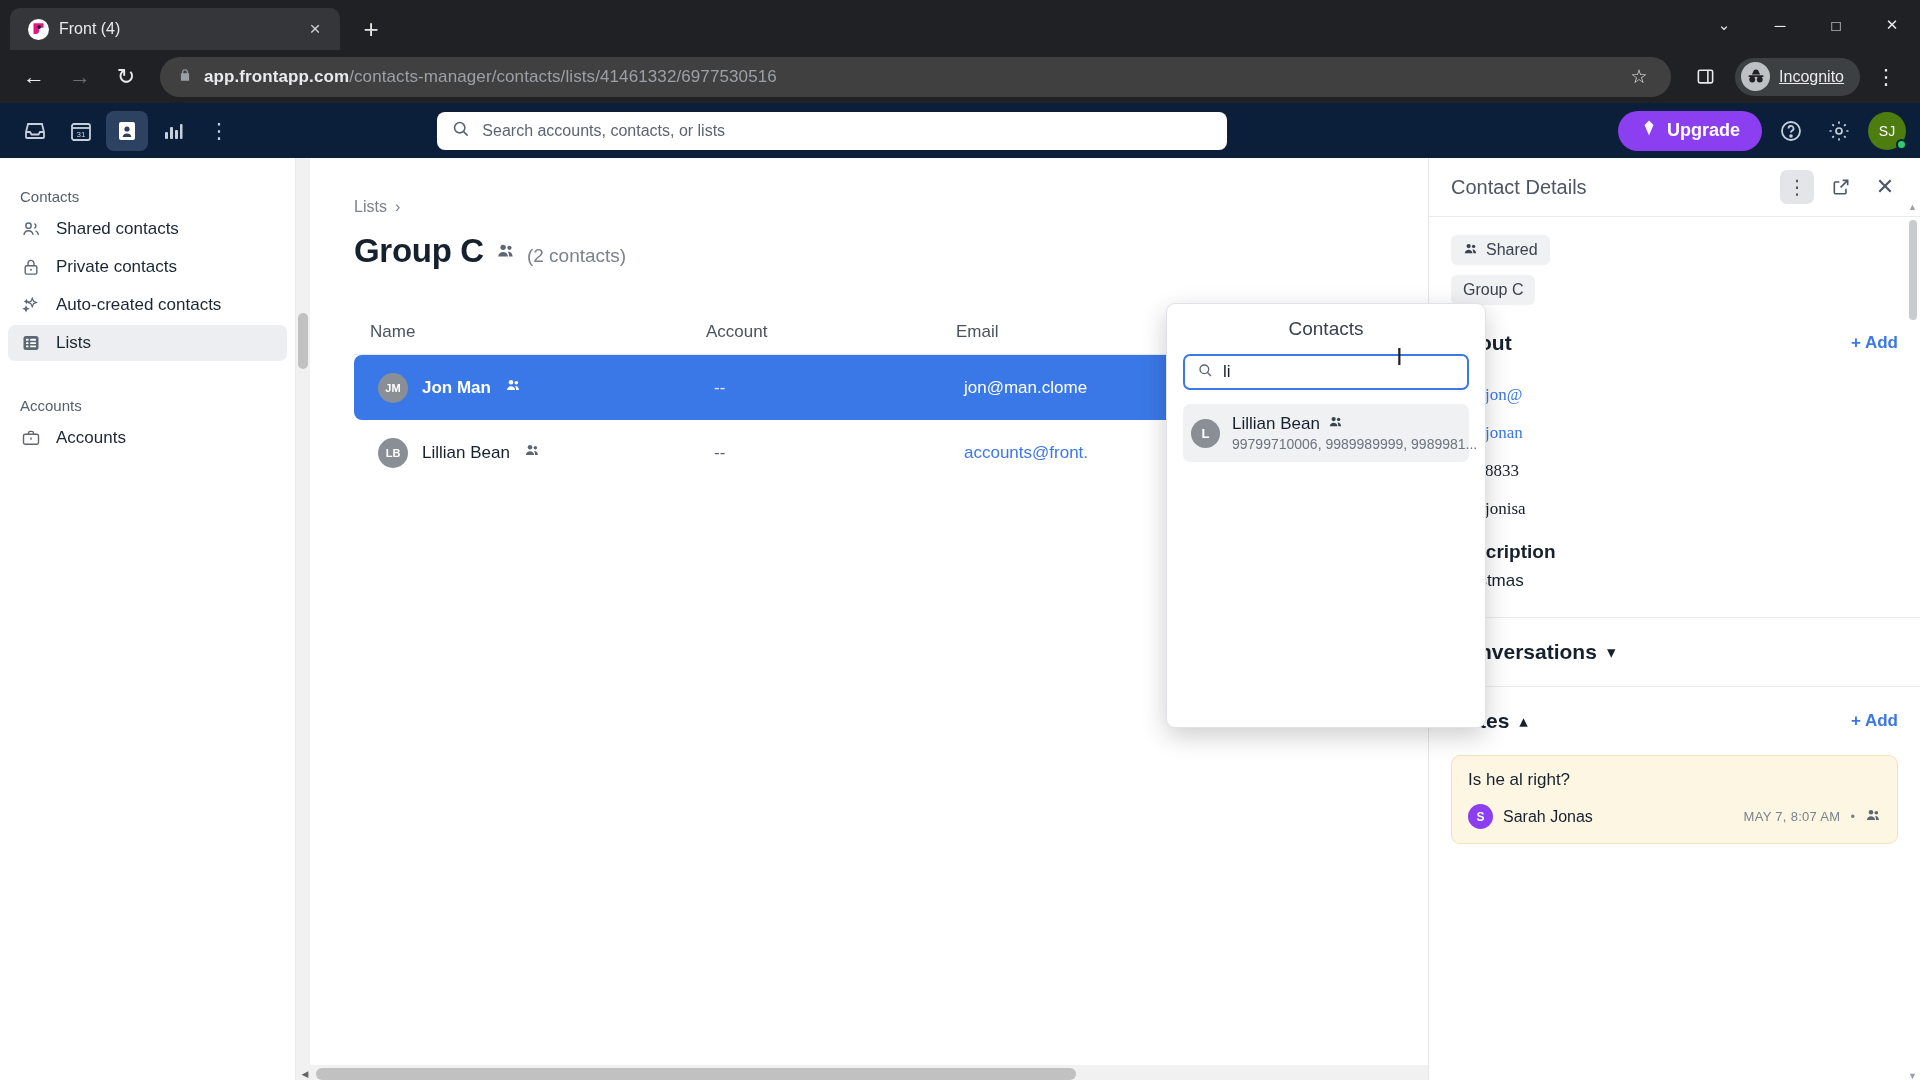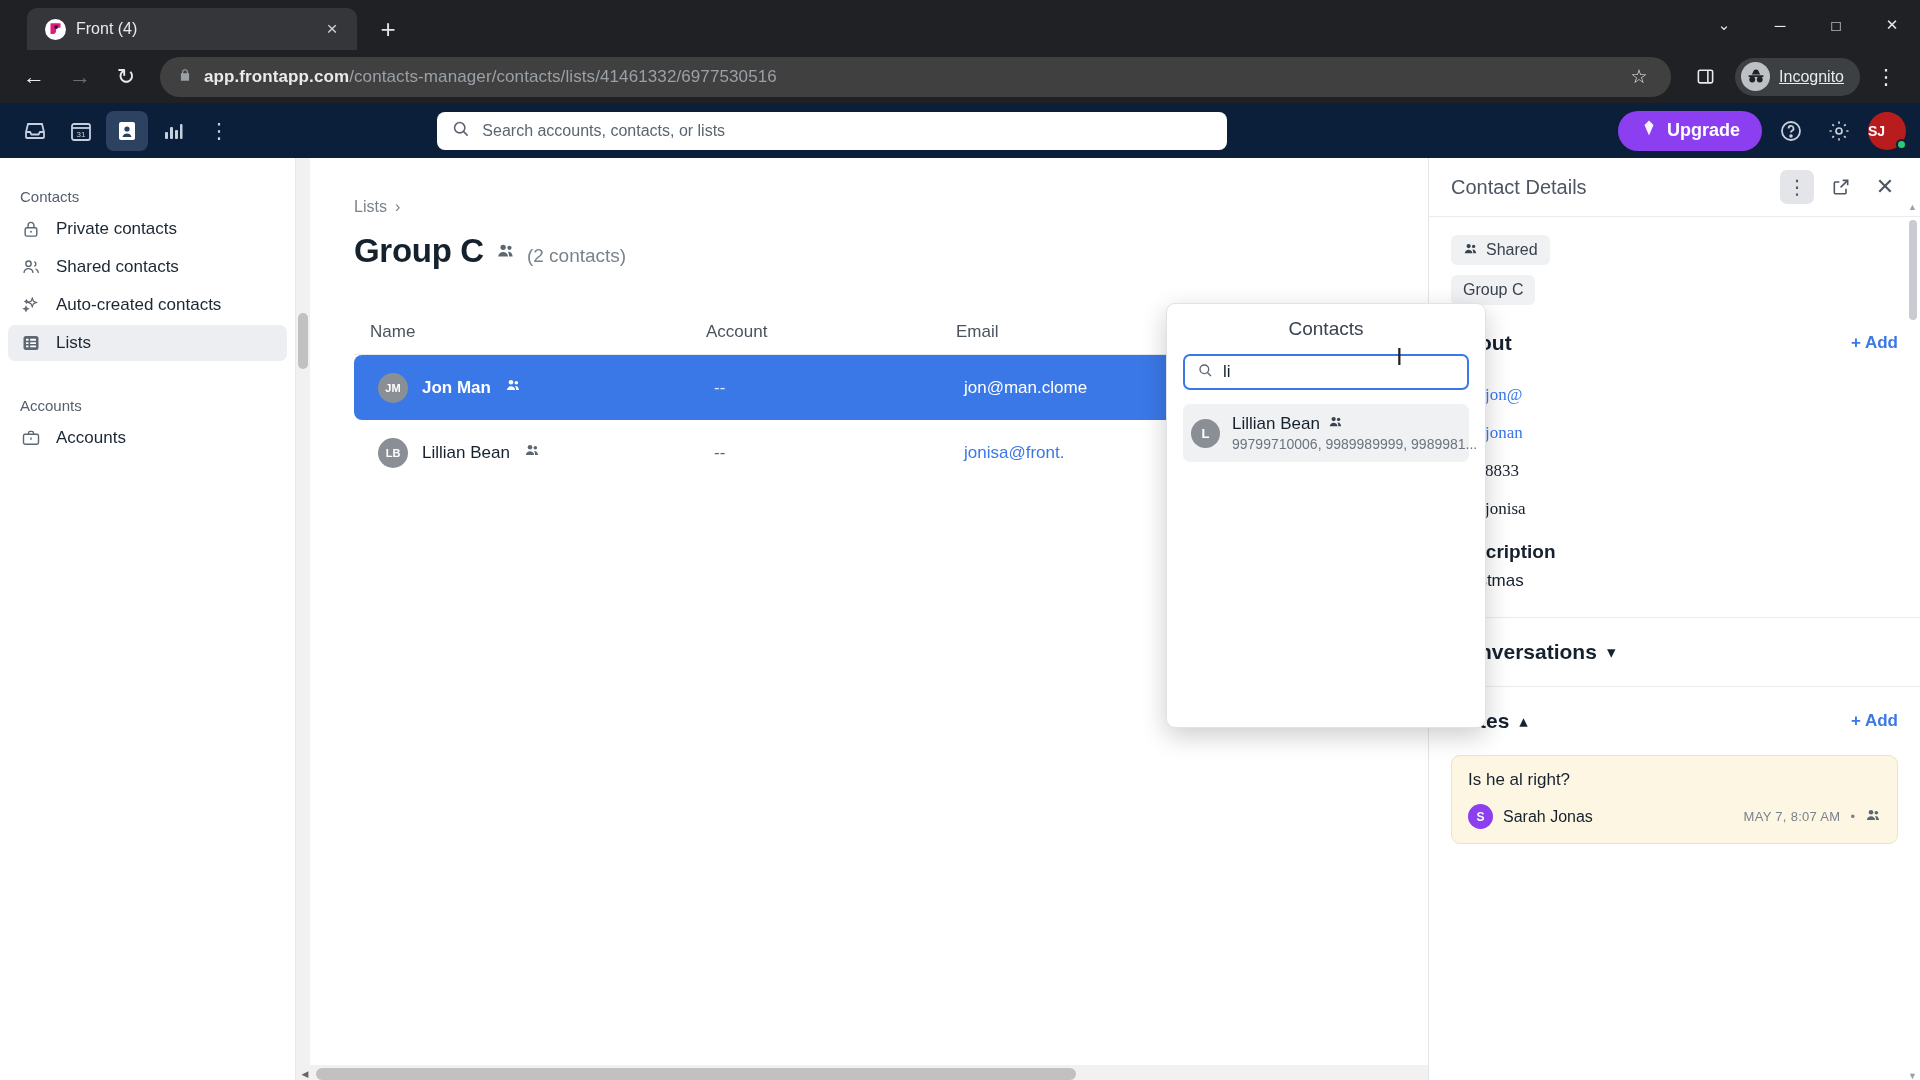--- a/index.html
+++ b/index.html
@@ -8,21 +8,21 @@
     font-family: "Liberation Sans", sans-serif;
     overflow: hidden; background: #fff;
   }
 
   
   .browser-chrome { background: #202124; width: 100%; }
 
   .tabstrip { height: 50px; display: flex; align-items: flex-end; padding: 0 0 0 10px; position: relative; }
   .tab {
     height: 42px; width: 330px; background: #35363a; border-radius: 10px 10px 0 0;
-    display: flex; align-items: center; padding: 0 12px 0 18px; gap: 10px; position: relative; margin-left: 17px;
+    display: flex; align-items: center; padding: 0 12px 0 18px; gap: 10px; position: relative;
   }
   .tab-favicon {
     width: 21px; height: 21px; border-radius: 50%; background: #fff;
     display: flex; align-items: center; justify-content: center; flex: 0 0 auto;
   }
   .tab-title { color: #e8eaed; font-size: 16px; flex: 1; white-space: nowrap; overflow: hidden; }
   .tab-close { color: #cfd2d6; font-size: 19px; width: 26px; height: 26px; display:flex; align-items:center; justify-content:center; }
   .newtab { color: #e3e3e3; font-size: 26px; width: 42px; height: 42px; display:flex;align-items:center;justify-content:center; margin-left: 10px; }
   .win-ctrls { position: absolute; right: 0; top: 0; height: 50px; display: flex; align-items: center; }
   .win-btn { width: 56px; height: 50px; display:flex;align-items:center;justify-content:center; color: #e8eaed; font-size: 15px; }
@@ -56,22 +56,22 @@
     width: 790px; height: 38px; background: #fff; border-radius: 8px; display: flex; align-items: center;
     gap: 12px; padding: 0 14px; margin: 0 auto; color: #5c6470; font-size: 16px;
   }
   .topbar-right { display: flex; align-items: center; gap: 10px; margin-left: auto; }
   .upgrade-btn {
     height: 40px; border-radius: 20px; background: #8b3ff0; color: #fff; font-size: 18px; font-weight: 700;
     display: flex; align-items: center; gap: 9px; padding: 0 22px;
   }
   .circ-icon { width: 38px; height: 38px; border-radius: 50%; display:flex;align-items:center;justify-content:center; color:#c6cfdc; }
   .user-avatar {
-    width: 38px; height: 38px; border-radius: 50%; background: #b91c1c; color: #fff;
-    font-size: 14px; font-weight: 700; display:flex;align-items:center;position: relative;
+    width: 38px; height: 38px; border-radius: 50%; background: #4d7c0f; color: #fff;
+    font-size: 14px; font-weight: 400; display:flex;align-items:center;justify-content:center; position: relative;
   }
   .presence-dot { position:absolute; right: -1px; bottom: 0px; width: 11px; height: 11px; border-radius: 50%; background: #2ecc71; border: 2px solid #0b1f3a;}
 
   .app-body { display: flex; height: 925px; background: #fff; }
 
   
   .sidebar { width: 296px; flex: 0 0 296px; background: #fff; padding: 22px 8px 0 8px; border-right: 1px solid #e6e8eb;}
   .side-section { font-size: 15px; color: #55606d; padding: 8px 12px 6px 12px; }
   .side-item {
     height: 36px; display: flex; align-items: center; gap: 14px; padding: 0 12px; border-radius: 7px;
@@ -323,38 +323,38 @@
   </div>
 
   <div class="app-body">
 
     <div class="sidebar">
       <div class="side-section">Contacts</div>
 
       <div class="side-item">
         <span class="side-ico">
           <svg width="20" height="20" viewBox="0 0 24 24" fill="none" stroke="currentColor" stroke-width="1.7">
-              <rect x="5" y="10.5" width="14" height="10" rx="2"></rect>
-              <path d="M8.5 10.5V7.5a3.5 3.5 0 0 1 7 0v3"></path>
-              <circle cx="12" cy="15.3" r="1.1" fill="currentColor" stroke="none"></circle>
-            </svg>
-        </span>
-        <span>Private contacts</span>
-      </div>
-
-      <div class="side-item">
-        <span class="side-ico">
-          <svg width="20" height="20" viewBox="0 0 24 24" fill="none" stroke="currentColor" stroke-width="1.7">
               <circle cx="9" cy="8" r="3.2"></circle>
               <path d="M3.5 19c.5-3.3 2.8-5 5.5-5s5 1.7 5.5 5"></path>
               <path d="M16 5.5a3 3 0 0 1 0 5.6"></path>
               <path d="M17.5 14.3c2 .7 3.1 2.3 3.4 4.7"></path>
             </svg>
         </span>
         <span>Shared contacts</span>
+      </div>
+
+      <div class="side-item">
+        <span class="side-ico">
+          <svg width="20" height="20" viewBox="0 0 24 24" fill="none" stroke="currentColor" stroke-width="1.7">
+              <rect x="5" y="10.5" width="14" height="10" rx="2"></rect>
+              <path d="M8.5 10.5V7.5a3.5 3.5 0 0 1 7 0v3"></path>
+              <circle cx="12" cy="15.3" r="1.1" fill="currentColor" stroke="none"></circle>
+            </svg>
+        </span>
+        <span>Private contacts</span>
       </div>
 
       <div class="side-item">
         <span class="side-ico">
           <svg width="20" height="20" viewBox="0 0 24 24" fill="none" stroke="currentColor" stroke-width="1.5">
               <path d="M13.5 4l1.5 3.5L18.5 9 15 10.5 13.5 14 12 10.5 8.5 9 12 7.5z"></path>
               <path d="M6 14l.8 1.8L8.6 16.6 6.8 17.4 6 19.2 5.2 17.4 3.4 16.6 5.2 15.8z"></path>
               <path d="M6.5 6.2l.5 1.1 1.1.5-1.1.5-.5 1.1-.5-1.1L4.9 7.8l1.1-.5z"></path>
             </svg>
         </span>
@@ -469,21 +469,21 @@
                   </span>
                 </div>
               </td>
               <td>
                 <div class="cell-inner">
                     <span class="dash">--</span>
                   </div>
               </td>
               <td>
                 <div class="cell-inner">
-                    <span class="email-link">jonisa@front.</span>
+                    <span class="email-link">accounts@front.</span>
                   </div>
               </td>
             </tr>
           </tbody>
         </table>
       </div>
 
       <div class="hscroll">
         <span class="arrow">◀</span>
         <div class="thumb" style="width:760px"></div>

